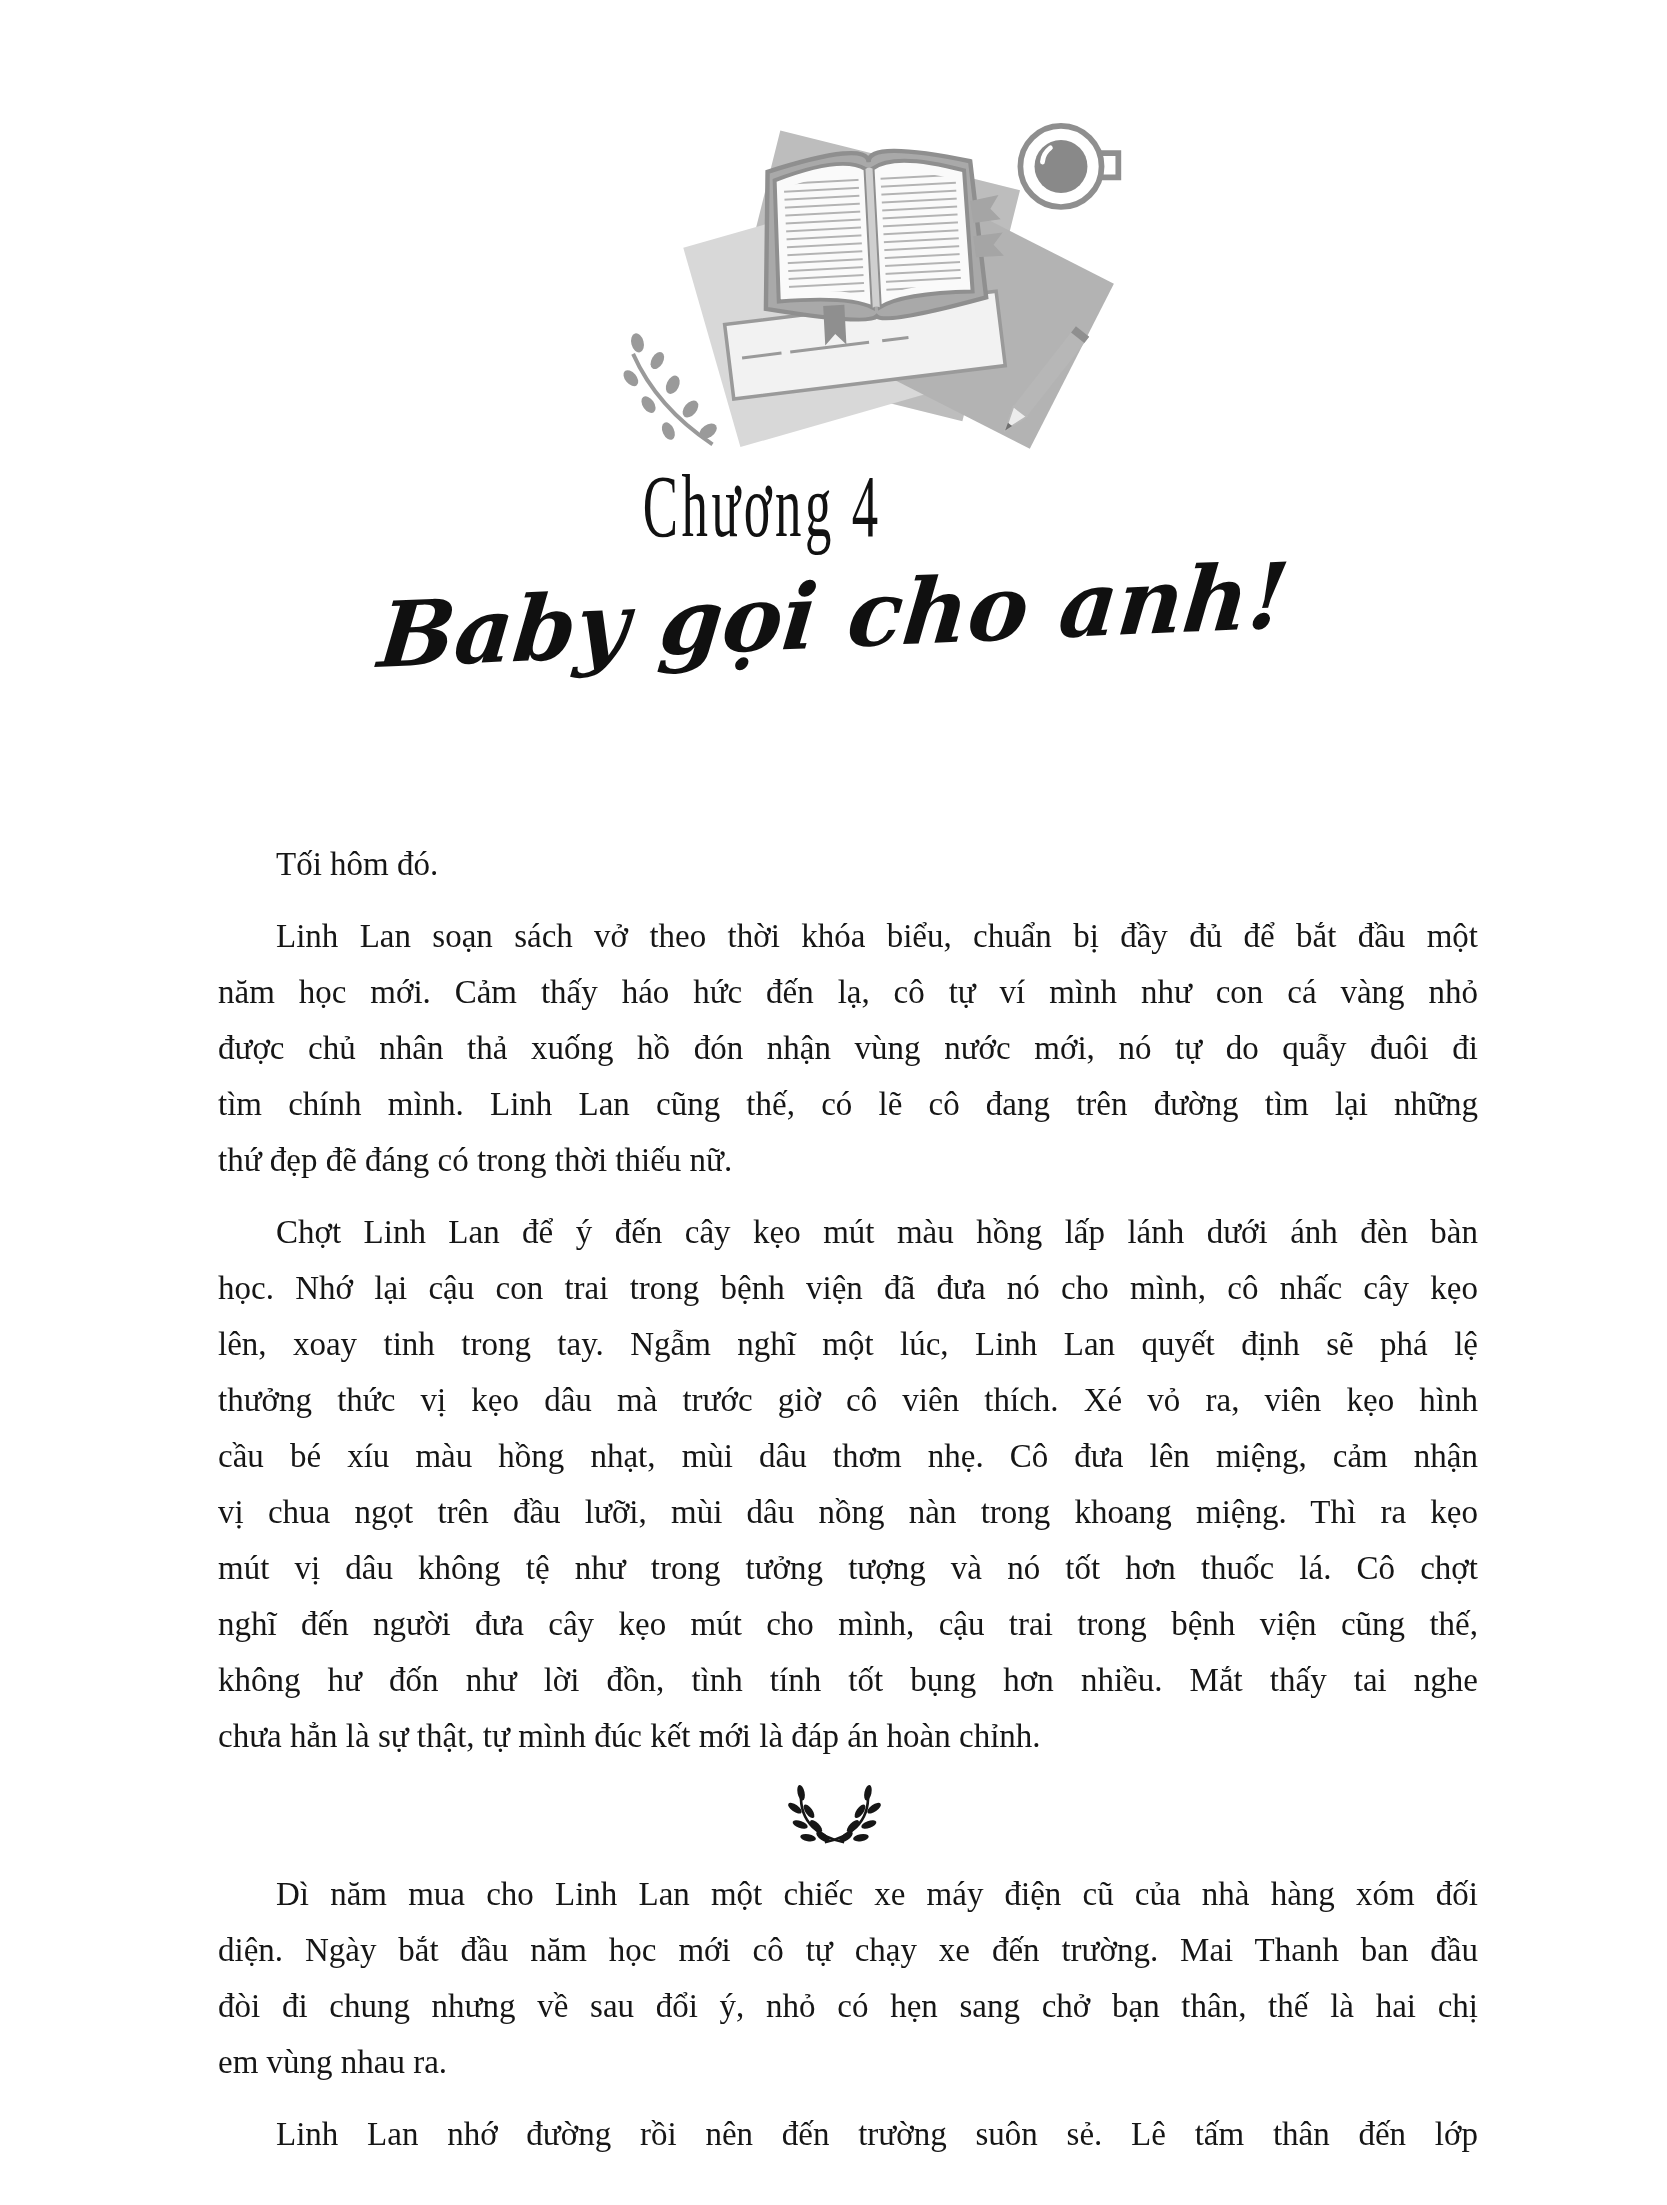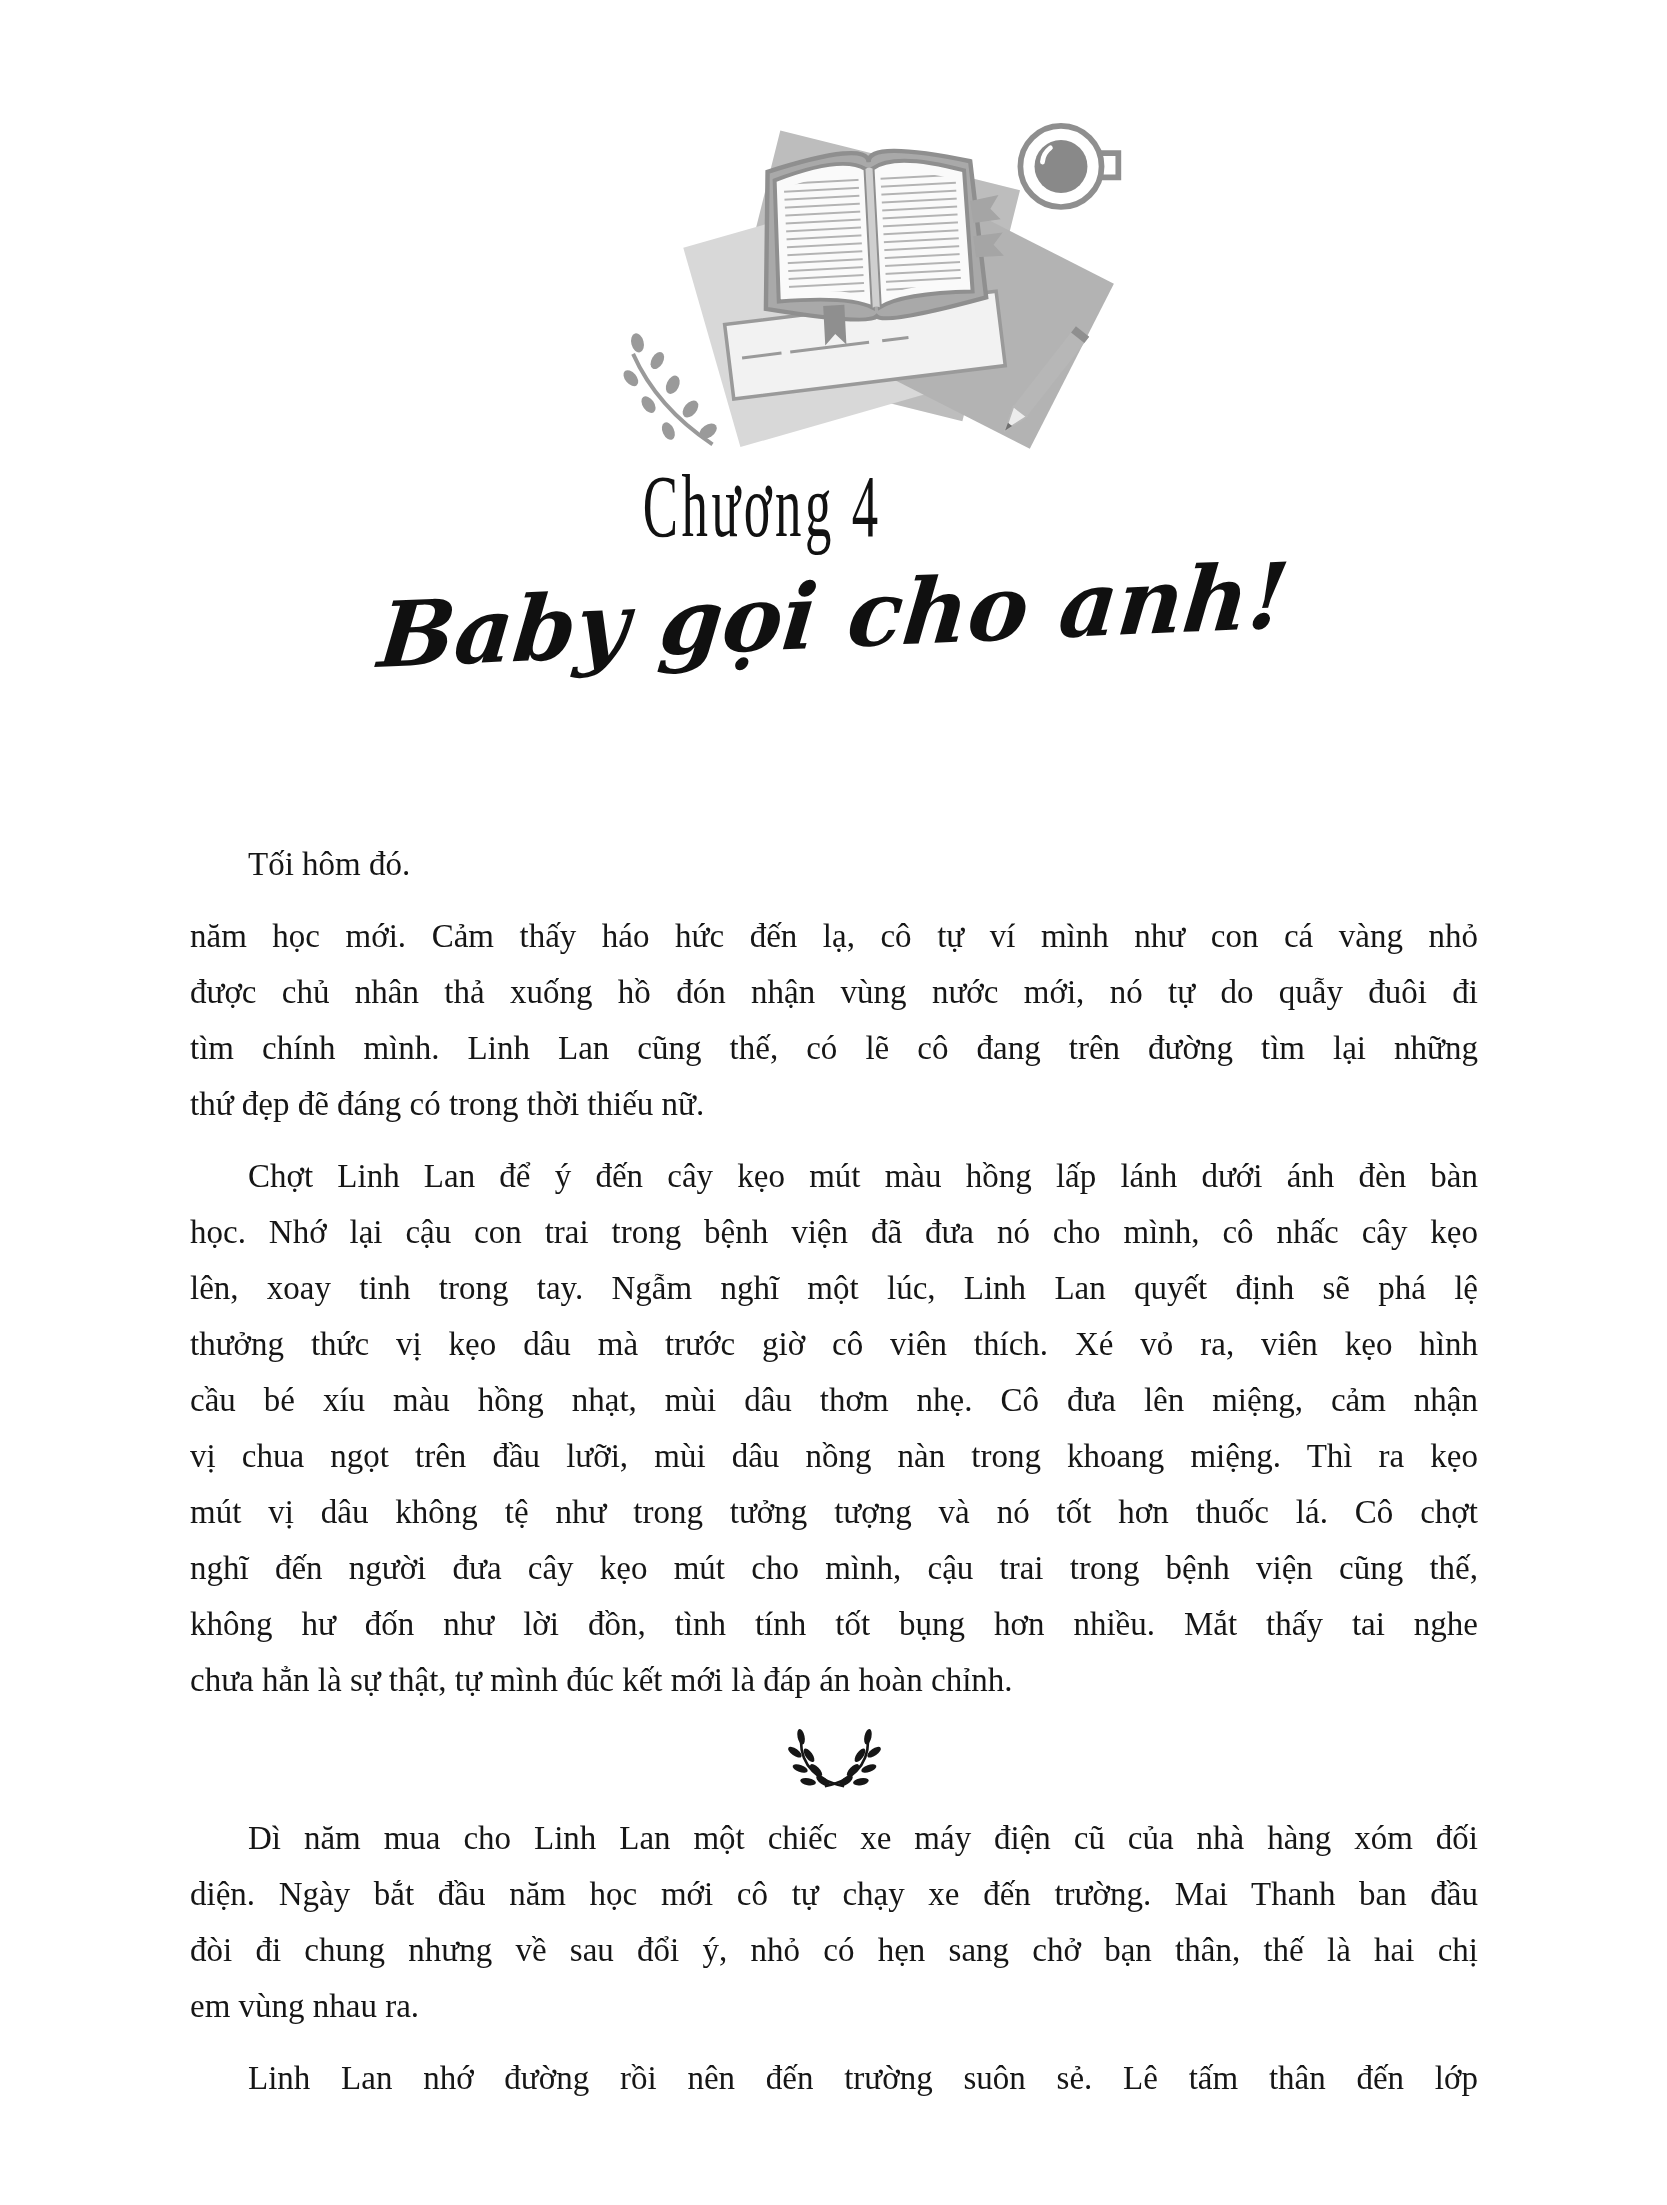--- a/index.html
+++ b/index.html
@@ -34,21 +34,21 @@
   }
   .chapter-title .tilt{display:inline-block;transform:rotate(-2.5deg) skewX(-8deg);}
   
   .content{
     position:absolute;left:190px;top:836px;width:1288px;
     font-size:33px;line-height:56px;
   }
   .para{margin:0;}
   .para + .para{margin-top:16px;}
   #para-group-bottom .para:first-child{margin-top:16px;}
-  .line{text-align:justify;}
+  .line{text-align:justify;margin-left:28px;}
   .line.fill{text-align-last:justify;}
   .line.first{text-indent:58px;}
   
   .divider{
     margin:20px auto 4.4px auto;width:115px;height:66px;
   }
   .divider svg{width:100%;height:100%;}
 </style>
 </head>
 <body>
@@ -130,20 +130,21 @@
   <div class="chapter-title">
     <span class="tilt">Baby gọi cho anh!</span>
   </div>
 
   <div class="content">
     <div id="para-group-top">
         <div class="para">
           <div class="line first">Tối hôm đó.</div>
         </div>
         <div class="para">
+          <div class="line fill first">Linh Lan soạn sách vở theo thời khóa biểu, chuẩn bị đầy đủ để bắt đầu một</div>
           <div class="line fill">năm học mới. Cảm thấy háo hức đến lạ, cô tự ví mình như con cá vàng nhỏ</div>
           <div class="line fill">được chủ nhân thả xuống hồ đón nhận vùng nước mới, nó tự do quẫy đuôi đi</div>
           <div class="line fill">tìm chính mình. Linh Lan cũng thế, có lẽ cô đang trên đường tìm lại những</div>
           <div class="line">thứ đẹp đẽ đáng có trong thời thiếu nữ.</div>
         </div>
         <div class="para">
           <div class="line fill first">Chợt Linh Lan để ý đến cây kẹo mút màu hồng lấp lánh dưới ánh đèn bàn</div>
           <div class="line fill">học. Nhớ lại cậu con trai trong bệnh viện đã đưa nó cho mình, cô nhấc cây kẹo</div>
           <div class="line fill">lên, xoay tinh trong tay. Ngẫm nghĩ một lúc, Linh Lan quyết định sẽ phá lệ</div>
           <div class="line fill">thưởng thức vị kẹo dâu mà trước giờ cô viên thích. Xé vỏ ra, viên kẹo hình</div>

